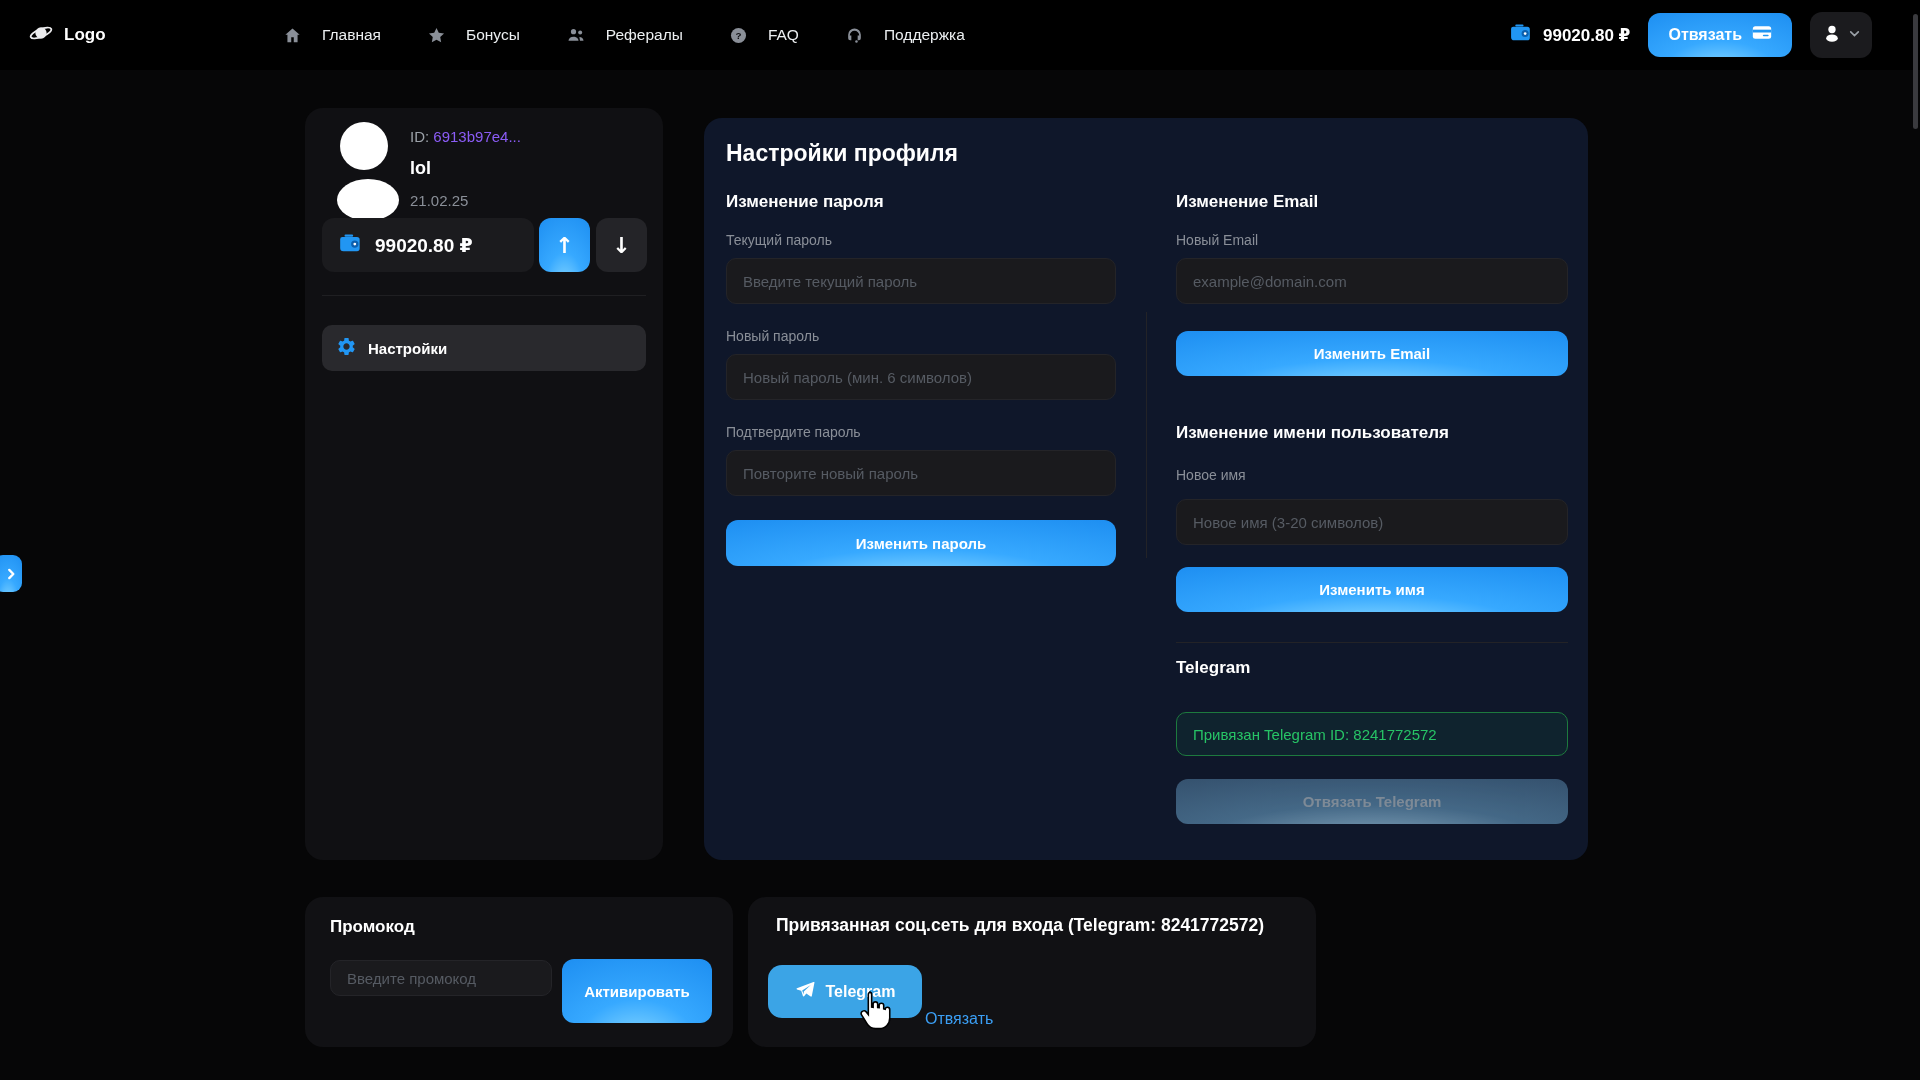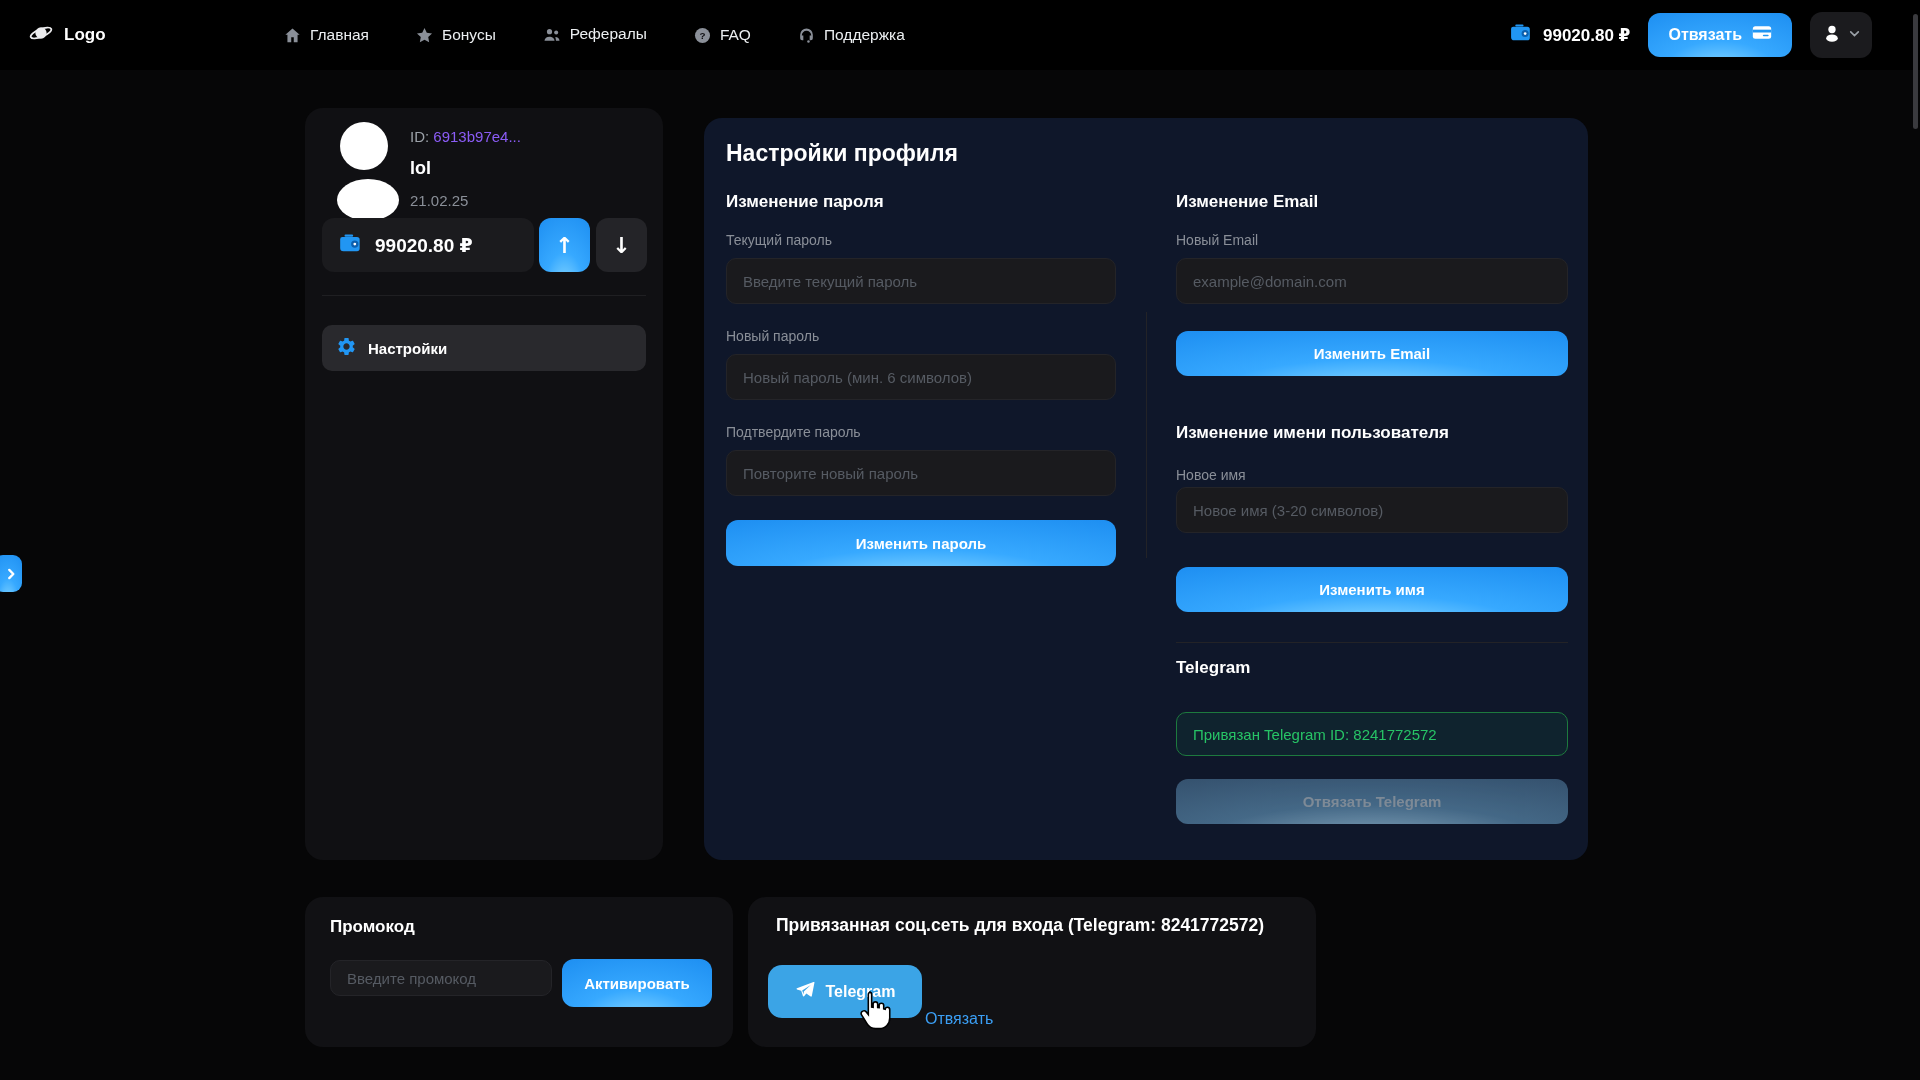--- a/index.html
+++ b/index.html
@@ -6,21 +6,21 @@
   html,body { width:1920px; height:1080px; overflow:hidden; }
   body {
     background:#060607;
     font-family:"Liberation Sans","DejaVu Sans",sans-serif;
     color:#fff;
     position:relative;
   }
   .navbar{position:absolute;top:0;left:0;width:1920px;height:70px;background:#000;}
   .logo{position:absolute;left:28px;top:0;height:70px;display:flex;align-items:center;gap:10px;font-weight:700;font-size:17px;color:#fff;}
   .nav-items{position:absolute;left:283px;top:0;height:70px;display:flex;align-items:center;gap:46px;}
-  .nav-item{display:flex;gap:8px;font-size:15.5px;color:#eceff1;cursor:pointer;}
+  .nav-item{display:flex;align-items:center;gap:20px;font-size:15.5px;color:#eceff1;cursor:pointer;}
   .nav-item .ic{display:flex;align-items:center;color:#8a8f98;}
   .nav-right{position:absolute;right:48px;top:0;height:70px;display:flex;align-items:center;gap:18px;}
   .balance-top{display:flex;align-items:center;gap:9px;font-size:17px;font-weight:700;color:#fff;}
   .btn-blue{
     background:radial-gradient(95% 170% at 50% 135%, #8fdcff 0%, #37a9ff 42%, #1b8cf0 100%);
     border:none;color:#fff;font-weight:700;font-family:inherit;cursor:pointer;
   }
   .topup-btn{height:44px;padding:0 20px;border-radius:12px;font-size:16px;display:flex;align-items:center;gap:10px;}
   .avatar-menu{height:46px;width:62px;background:#1b1b1e;border-radius:12px;display:flex;align-items:center;justify-content:center;gap:5px;cursor:pointer;}
   .scrollbar-thumb{position:absolute;right:2px;top:14px;width:5px;height:115px;border-radius:3px;background:#3a3a3e;}
@@ -52,21 +52,21 @@
   .v-divider{position:absolute;left:442px;top:194px;width:1px;height:246px;background:#232327;}
   .h-divider{position:absolute;left:472px;top:524px;width:392px;height:1px;background:#232327;}
   .tg-status{position:absolute;left:0;top:594px;width:100%;height:44px;border:1px solid #1d7a3e;background:rgba(34,197,94,0.07);border-radius:10px;display:flex;align-items:center;padding-left:16px;font-size:15px;color:#27c466;}
   .tg-unlink{position:absolute;left:0;top:661px;width:100%;height:45px;border:none;border-radius:12px;
     background:radial-gradient(95% 170% at 50% 135%, #9fc6de 0%, #527d9e 45%, #3c5d7c 100%);
     opacity:.8;color:#9aa7b2;font-weight:700;font-size:15px;font-family:Liberation Sans, sans-serif;cursor:default;text-align:center;}
 
   .promo-card{left:305px;top:897px;width:428px;height:150px;background:#111114;}
   .promo-h{position:absolute;left:25px;top:20px;font-size:17px;font-weight:700;}
   .promo-inp{position:absolute;left:25px;top:63px;width:222px;height:36px;}
-  .promo-btn{position:absolute;left:257px;top:62px;width:150px;height:48px;border-radius:12px;font-size:15px;}
+  .promo-btn{position:absolute;left:257px;top:62px;width:150px;height:64px;border-radius:12px;font-size:15px;}
 
   .social-card{left:748px;top:897px;width:568px;height:150px;background:#111114;}
   .social-h{position:absolute;left:28px;top:18px;font-size:17.5px;font-weight:700;}
   .tg-btn{position:absolute;left:20px;top:68px;width:154px;height:53px;border:none;border-radius:14px;background:#3ba4e6;color:#fff;font-size:16px;font-weight:600;font-family:inherit;display:flex;align-items:center;justify-content:center;gap:10px;cursor:pointer;}
   .unlink-link{position:absolute;left:177px;top:113px;font-size:16px;color:#3b9ff5;cursor:pointer;text-decoration:none;}
   .cursor-hand{position:absolute;left:105px;top:92px;pointer-events:none;}
 
   .edge-btn{position:absolute;left:-6px;top:555px;width:28px;height:37px;border-radius:9px;display:flex;align-items:center;justify-content:center;padding-left:6px;font-size:16px;}
 </style>
 </head>
@@ -224,21 +224,21 @@
   </div>
 
   <div class="col-r">
     <div class="sec-h" style="top:74px;">Изменение Email</div>
     <div class="fld-label" style="top:114px;">Новый Email</div>
     <input class="inp" style="top: 140px;" type="text" placeholder="example@domain.com">
     <button class="btn-blue form-btn" style="top:213px;height:45px;">Изменить Email</button>
 
     <div class="sec-h" style="top:305px;">Изменение имени пользователя</div>
     <div class="fld-label" style="top:349px;">Новое имя</div>
-    <input class="inp" style="top: 369px;" type="text" placeholder="Новое имя (3-20 символов)">
+    <input class="inp" style="top: 381px;" type="text" placeholder="Новое имя (3-20 символов)">
     <button class="btn-blue form-btn" style="top:449px;height:45px;">Изменить имя</button>
 
     <div class="sec-h" style="top:540px;">Telegram</div>
     <div class="tg-status">Привязан Telegram ID: 8241772572</div>
     <button class="tg-unlink">Отвязать Telegram</button>
   </div>
 </div>
 
 <div class="card promo-card">
   <div class="promo-h">Промокод</div>

